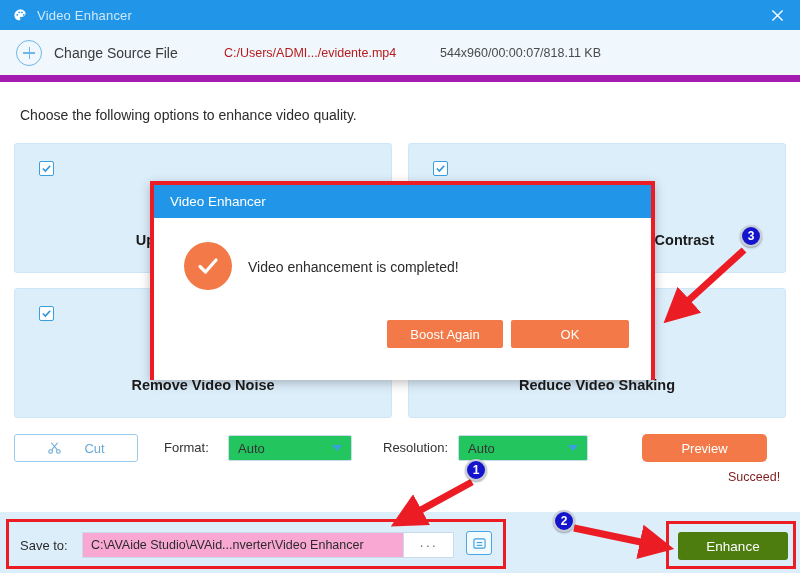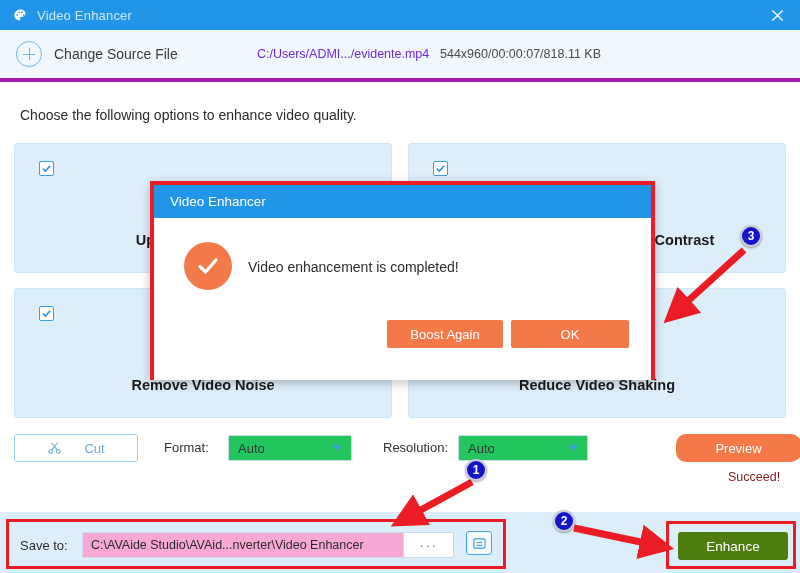--- a/index.html
+++ b/index.html
@@ -38,21 +38,21 @@
     width: 46px; height: 30px;
     display: flex; align-items: center; justify-content: center;
     color: #ffffff;
   }
 
   
   .sourcebar {
     position: absolute; left: 0; top: 30px;
     width: 800px; height: 52px;
     background: #f0f8fe;
-    border-bottom: 4px solid #a21caf;
+    border-bottom: 7px solid #a21caf;
     display: flex; align-items: center;
   }
   .plus-icon {
     margin-left: 16px;
     width: 26px; height: 26px;
     border: 1px solid #6fb6e8;
     border-radius: 50%;
     position: relative;
     flex: 0 0 auto;
   }
@@ -60,21 +60,21 @@
     content: ""; position: absolute; background: #6fb6e8;
   }
   .plus-icon::before { left: 6px; top: 11.5px; width: 12px; height: 1.6px; }
   .plus-icon::after  { top: 6px; left: 11.5px; height: 12px; width: 1.6px; }
   .change-src {
     margin-left: 12px;
     font-size: 14px; color: #3a3a3a;
   }
   .src-path {
     position: absolute; left: 224px;
-    font-size: 12.5px; color: #6d28d9; margin-left: 33px;
+    font-size: 12.5px; color: #b91c1c;
   }
   .src-meta {
     position: absolute; left: 440px;
     font-size: 12.5px; color: #4a4a4a;
   }
 
   
   .instruction {
     position: absolute; left: 20px; top: 107px;
     font-size: 14px; color: #2b2b2b;
@@ -152,24 +152,24 @@
   .select .caret {
     position: absolute; right: 9px; top: 50%;
     transform: translateY(-50%);
     width: 0; height: 0;
     border-left: 5.5px solid transparent;
     border-right: 5.5px solid transparent;
     border-top: 6px solid #3a9fe0;
   }
 
   .preview-btn {
-    position: absolute; left: 676px; top: 434px;
+    position: absolute; left: 642px; top: 434px;
     width: 125px; height: 28px;
     background: #f37a48;
-    border-radius: 10px;
+    border-radius: 5px;
     display: flex; align-items: center; justify-content: center;
     color: #ffffff; font-size: 13px;
   }
   .succeed-link {
     position: absolute; left: 728px; top: 470px;
     font-size: 12.5px; color: #7f1d1d;
   }
 
   
   .savebar {

